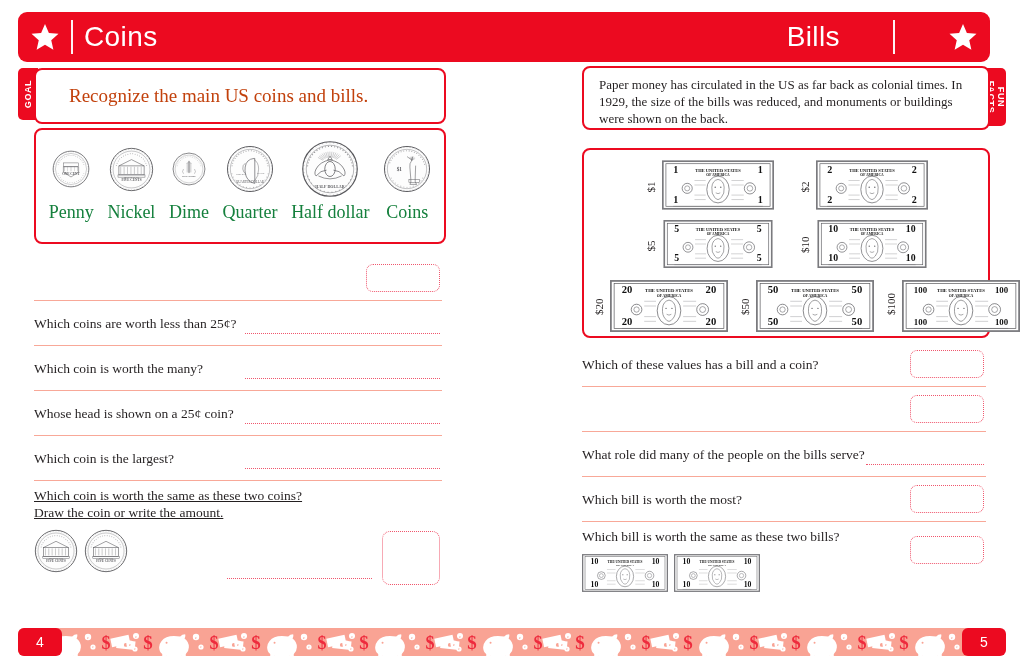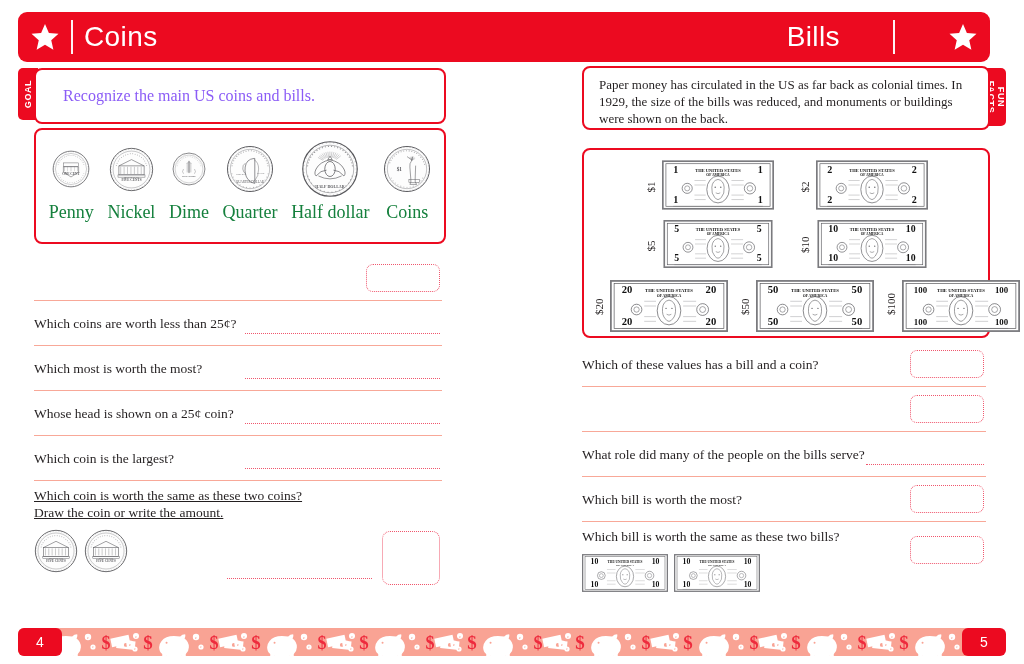--- a/index.html
+++ b/index.html
@@ -42,22 +42,22 @@
     right:18px;top:68px;width:20px;height:58px;border-radius:0 5px 5px 0;
   }
   .tab-fun span{transform:rotate(90deg);white-space:nowrap;text-align:center;line-height:10px;}
 
   
   .redbox{
     position:absolute;border:2px solid #ec0a20;border-radius:8px;background:#fff;
   }
   .goal-box{left:34px;top:68px;width:408px;height:52px;}
   .goal-text{
-    position:absolute;left:27px;top:0;right:10px;height:52px;
-    display:flex;align-items:center;font-size:16px;color:#8b5cf6;
+    position:absolute;left:33px;top:0;right:10px;height:52px;
+    display:flex;align-items:center;font-size:19px;color:#c2410c;
   }
   .fun-box{left:582px;top:66px;width:404px;height:60px;}
   .fun-text{
     position:absolute;left:15px;top:8px;right:10px;
     font-size:13px;line-height:17px;color:#231f20;
   }
 
   
   .coins-box{left:34px;top:128px;width:408px;height:112px;}
   .coins-row{
@@ -957,21 +957,21 @@
         </div>
       </div>
       <div class="qrow">
         <div class="qinner">
           <div class="qtext">Which coins are worth less than 25¢?</div>
           <div class="ansline ansline-wide"></div>
         </div>
       </div>
       <div class="qrow">
         <div class="qinner">
-          <div class="qtext">Which most is worth the most?</div>
+          <div class="qtext">Which coin is worth the many?</div>
           <div class="ansline ansline-wide"></div>
         </div>
       </div>
       <div class="qrow">
         <div class="qinner">
           <div class="qtext">Whose head is shown on a 25¢ coin?</div>
           <div class="ansline ansline-wide"></div>
         </div>
       </div>
       <div class="qrow">

